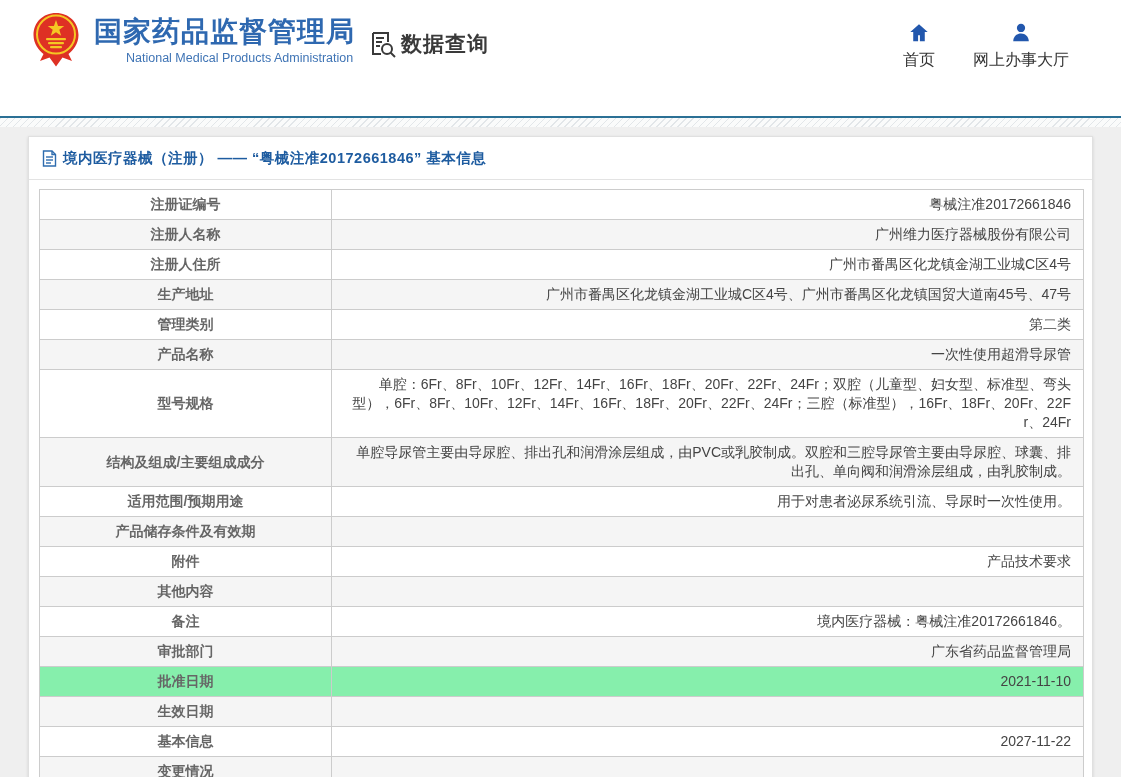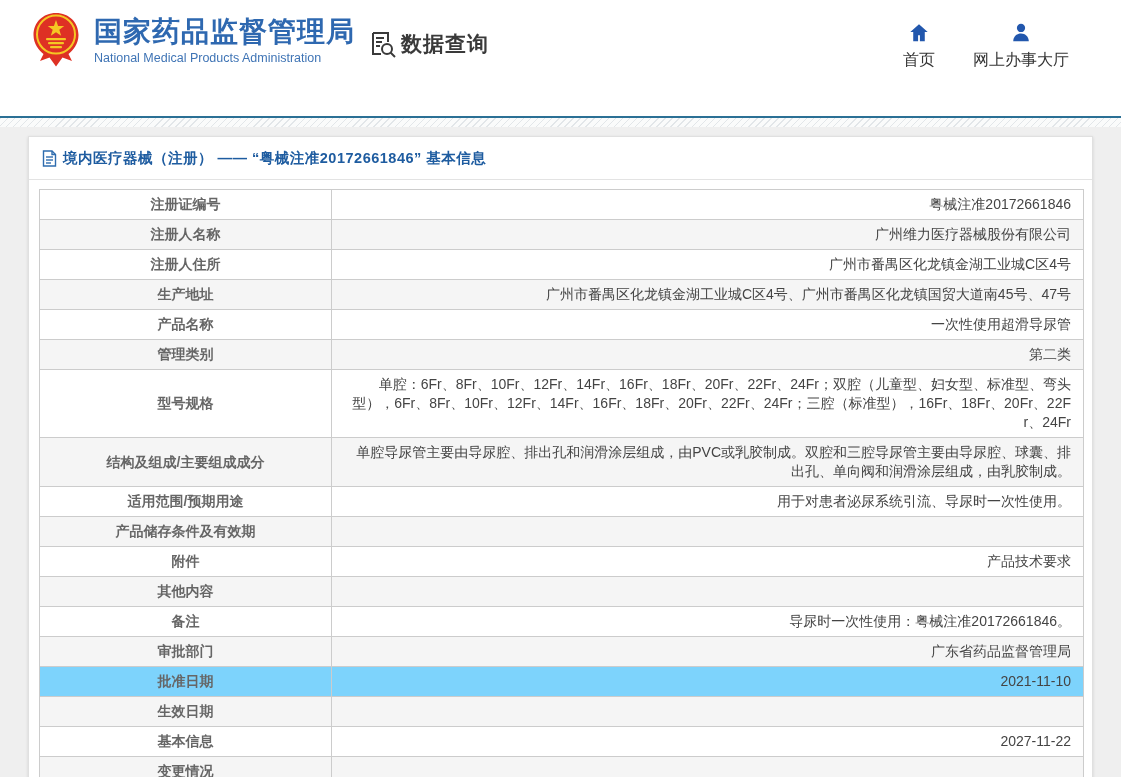--- a/index.html
+++ b/index.html
@@ -6,21 +6,21 @@
   html,body { background:#efefef; }
   body { font-family:"Liberation Sans","DejaVu Sans",sans-serif; }
   .viewport { position:relative; width:1121px; height:777px; background:#efefef; overflow:hidden; }
 
   
   .site-header { position:relative; width:100%; height:116px; background:#ffffff; }
   .logo-wrap { position:absolute; left:30px; top:12px; display:flex; align-items:center; }
   .emblem { width:52px; height:56px; flex:0 0 auto; }
   .logo-text { margin-left:12px; }
   .logo-title { font-size:28px; font-weight:bold; color:#2e68b0; letter-spacing:1px; line-height:32px; }
-  .logo-sub { font-size:12.5px; color:#3f74b5; margin-top:3px; }
+  .logo-sub { font-size:12.5px; color:#3f74b5; margin-top:3px;margin-left:32px; }
   .section-entry { position:absolute; left:369px; top:30px; display:flex; align-items:center; }
   .section-entry svg { width:27px; height:27px; }
   .section-label { font-size:21px; color:#3a3a3a; font-weight:600; margin-left:5px; letter-spacing:1px; }
   .top-nav { position:absolute; right:52px; top:22px; display:flex; gap:38px; }
   .nav-item { display:flex; flex-direction:column; align-items:center; cursor:pointer; }
   .nav-item svg { width:22px; height:22px; }
   .nav-label { font-size:16px; color:#333; margin-top:6px; white-space:nowrap; }
 
   .header-line { width:100%; height:2px; background:#2b7095; }
   .hatch-strip { width:100%; height:9px;
@@ -35,21 +35,21 @@
   .card-title { font-size:14.5px; font-weight:bold; color:#1e5ca0; margin-left:6px; letter-spacing:.5px; }
 
   
   table.info { border-collapse:collapse; margin:9px 10px 12px 10px; width:1045px;
           table-layout:fixed; font-size:14px; }
   table.info th, table.info td { border:1px solid #ccc; padding:5px 12px; height:29px;
           vertical-align:middle; line-height:19px; }
   table.info th { width:292px; text-align:center; font-weight:bold; color:#666; }
   table.info td { color:#444; text-align:right; word-break:break-all; }
   table.info tr:nth-child(even) { background:#f5f5f5; }
-  table.info tr.hl { background:#7dd3fc;margin-left:28px; }
+  table.info tr.hl { background:#86efac;margin-left:28px; }
   table.info a { color:#4a90d9; text-decoration:none; }
   .note-ic { display:inline-block; width:13px; height:13px; border-radius:50%;
           background:radial-gradient(circle at 36% 42%, #ffffff 0 2px, #2e2e2e 2.6px);
           vertical-align:-2px; margin-right:2px; }
 </style>
 </head>
 <body>
 
 <div class="viewport">
 
@@ -125,28 +125,28 @@
           </tr>
           <tr>
             <th>注册人住所</th>
             <td>广州市番禺区化龙镇金湖工业城C区4号</td>
           </tr>
           <tr>
             <th>生产地址</th>
             <td>广州市番禺区化龙镇金湖工业城C区4号、广州市番禺区化龙镇国贸大道南45号、47号</td>
           </tr>
           <tr>
+            <th>管理类别</th>
+            <td>第二类</td>
+          </tr>
+          <tr>
             <th>产品名称</th>
             <td>一次性使用超滑导尿管</td>
           </tr>
           <tr>
-            <th>管理类别</th>
-            <td>第二类</td>
-          </tr>
-          <tr>
             <th>型号规格</th>
             <td>单腔：6Fr、8Fr、10Fr、12Fr、14Fr、16Fr、18Fr、20Fr、22Fr、24Fr；双腔（儿童型、妇女型、标准型、弯头型），6Fr、8Fr、10Fr、12Fr、14Fr、16Fr、18Fr、20Fr、22Fr、24Fr；三腔（标准型），16Fr、18Fr、20Fr、22Fr、24Fr</td>
           </tr>
           <tr>
             <th>结构及组成/主要组成成分</th>
             <td>单腔导尿管主要由导尿腔、排出孔和润滑涂层组成，由PVC或乳胶制成。双腔和三腔导尿管主要由导尿腔、球囊、排出孔、单向阀和润滑涂层组成，由乳胶制成。</td>
           </tr>
           <tr>
             <th>适用范围/预期用途</th>
             <td>用于对患者泌尿系统引流、导尿时一次性使用。</td>
@@ -158,21 +158,21 @@
           <tr>
             <th>附件</th>
             <td>产品技术要求</td>
           </tr>
           <tr>
             <th>其他内容</th>
             <td></td>
           </tr>
           <tr>
             <th>备注</th>
-            <td>导尿时一次性使用：粤械注准20172661846。</td>
+            <td>境内医疗器械：粤械注准20172661846。</td>
           </tr>
           <tr>
             <th>审批部门</th>
             <td>广东省药品监督管理局</td>
           </tr>
           <tr class="hl">
             <th>批准日期</th>
             <td>2021-11-10</td>
           </tr>
           <tr>

